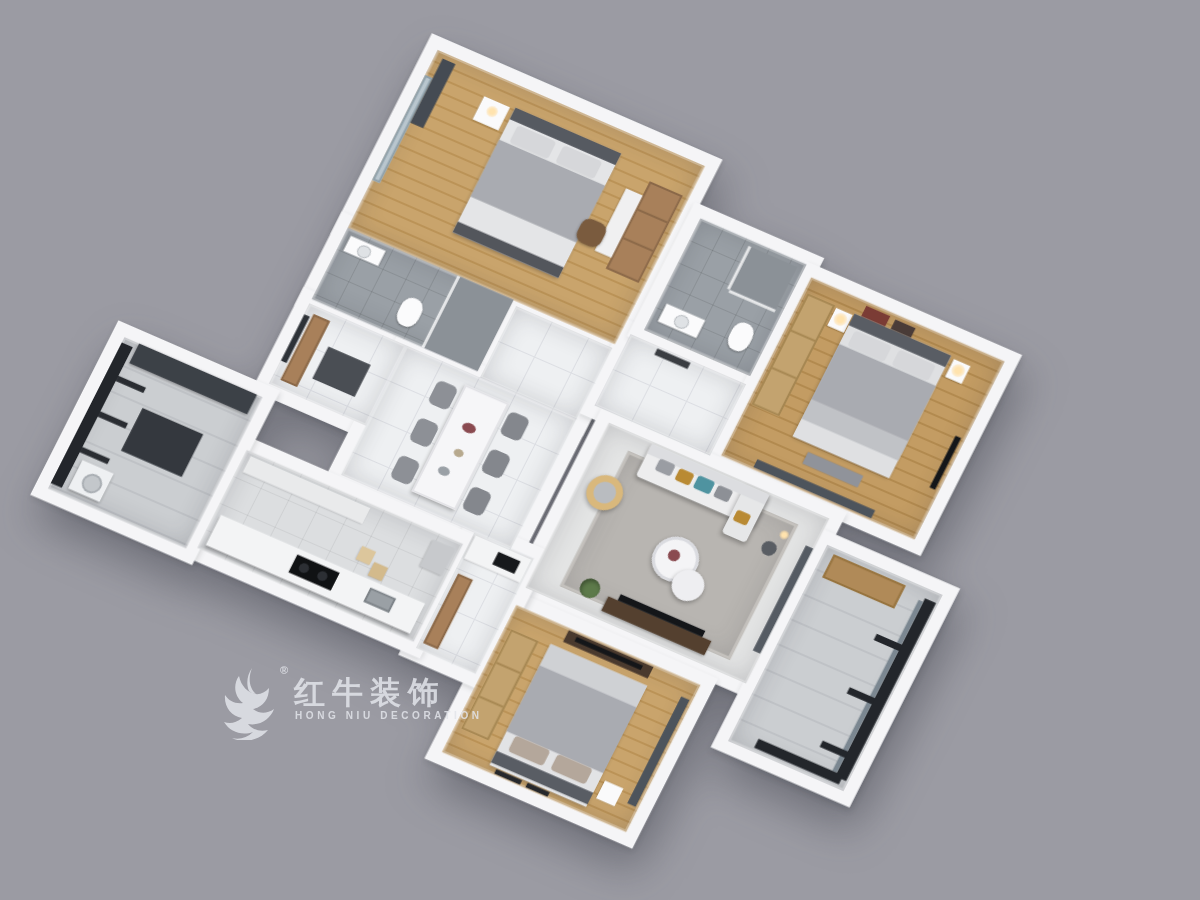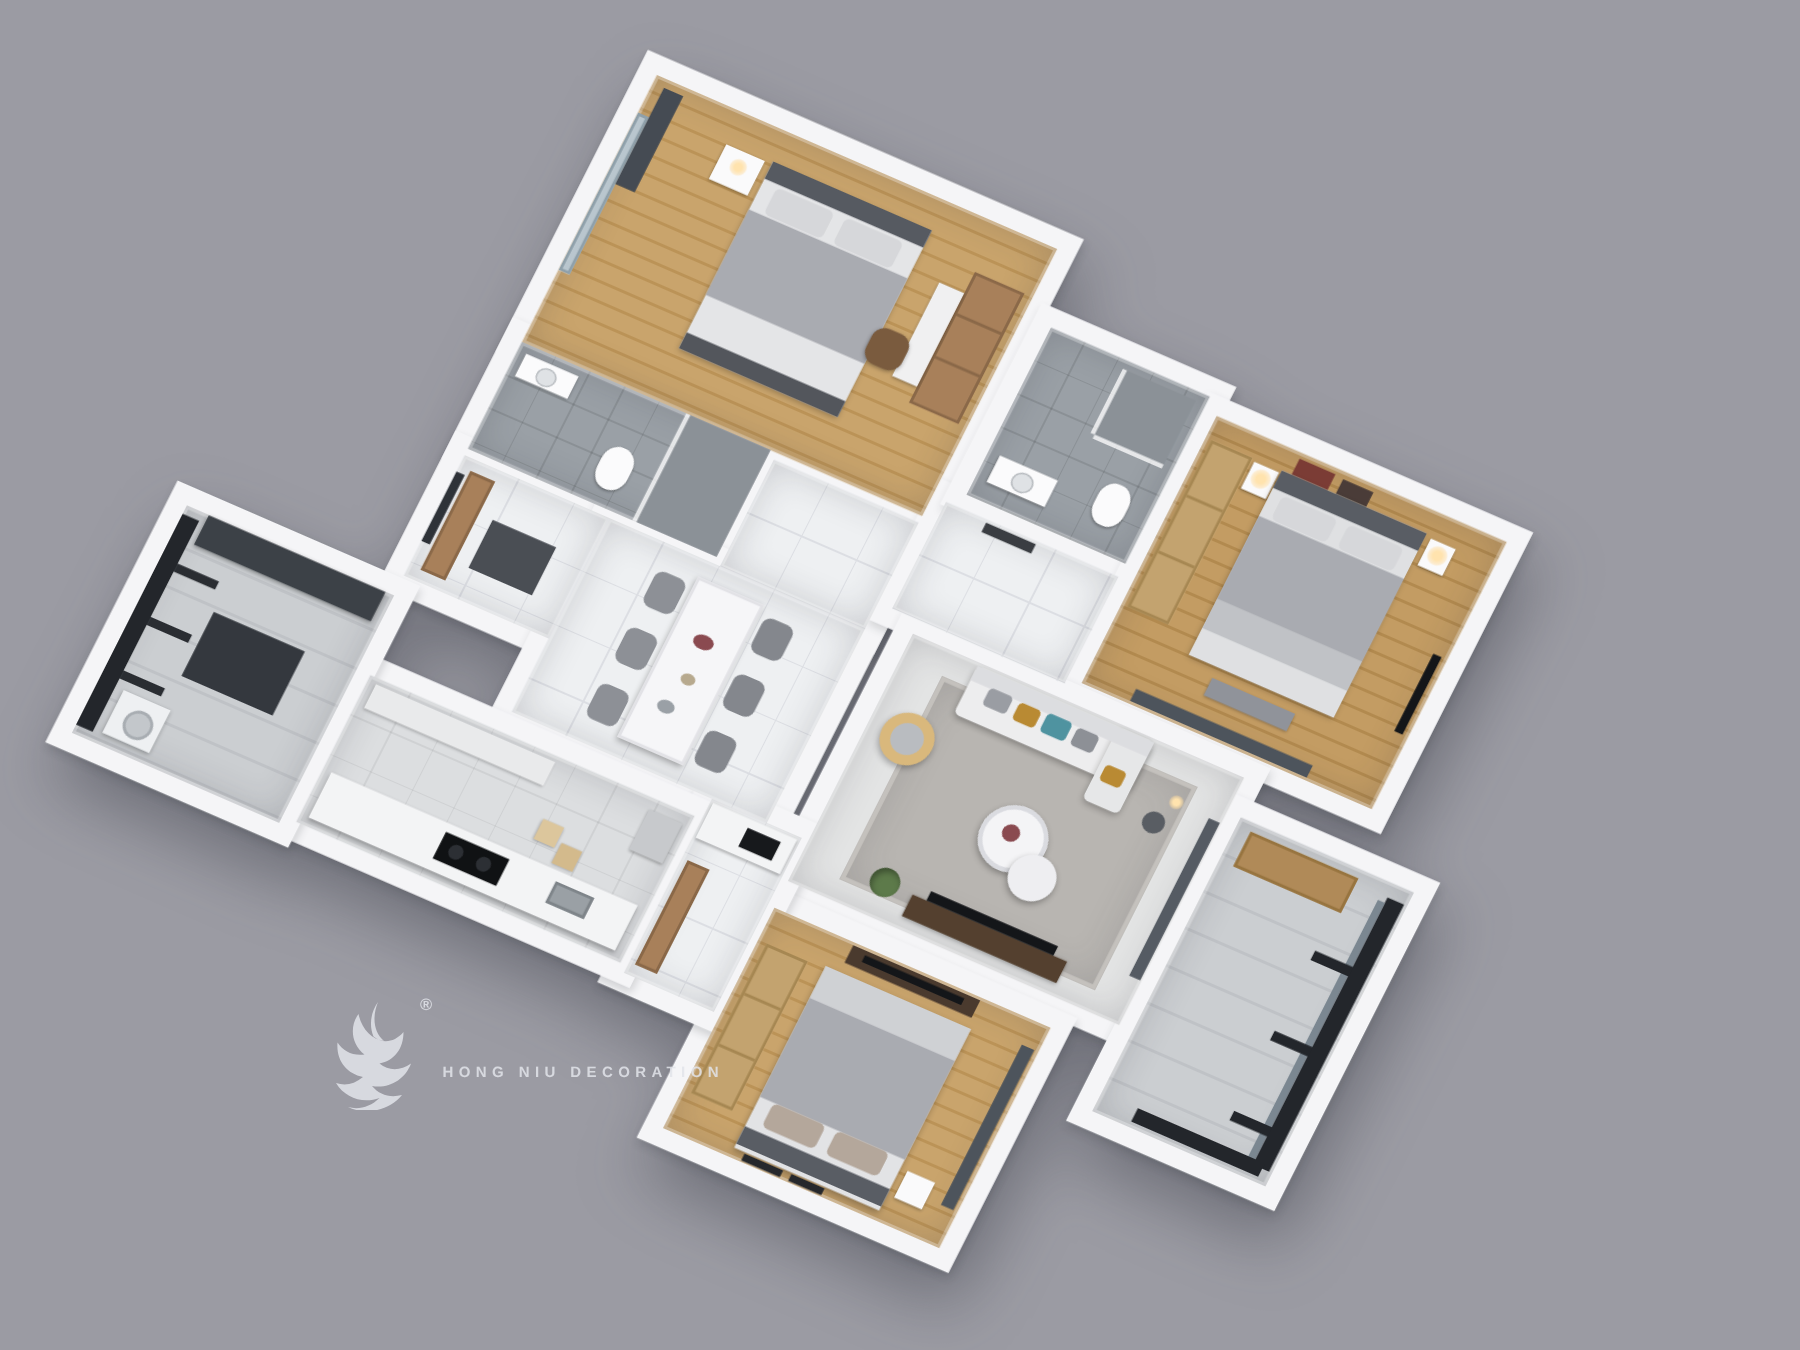--- a/index.html
+++ b/index.html
@@ -234,15 +234,16 @@
       </div>
     </div>
 
   </div>
 
   <div class="wm">
     <svg width="58" height="74" viewBox="0 0 58 74" fill="rgba(226,228,234,0.85)">
       <path d="M30 2 C26 12 27 22 34 28 C26 27 19 20 17 10 C11 18 12 30 21 37 C13 38 7 35 3 29 C2 41 9 50 20 52 C14 57 8 58 2 56 C8 66 20 70 31 66 C25 72 17 74 10 72 C22 78 38 74 46 64 C38 66 31 64 26 58 C37 60 48 54 52 43 C45 48 37 48 31 43 C41 41 47 33 47 22 C41 29 33 30 27 25 C24 18 25 9 30 2 Z"></path>
     </svg>
     <span class="wm-reg">®</span>
+    <div class="wm-cn">红牛装饰</div>
     <div class="wm-en">HONG NIU DECORATION</div>
   </div>
 </div>
 
 </body></html>

